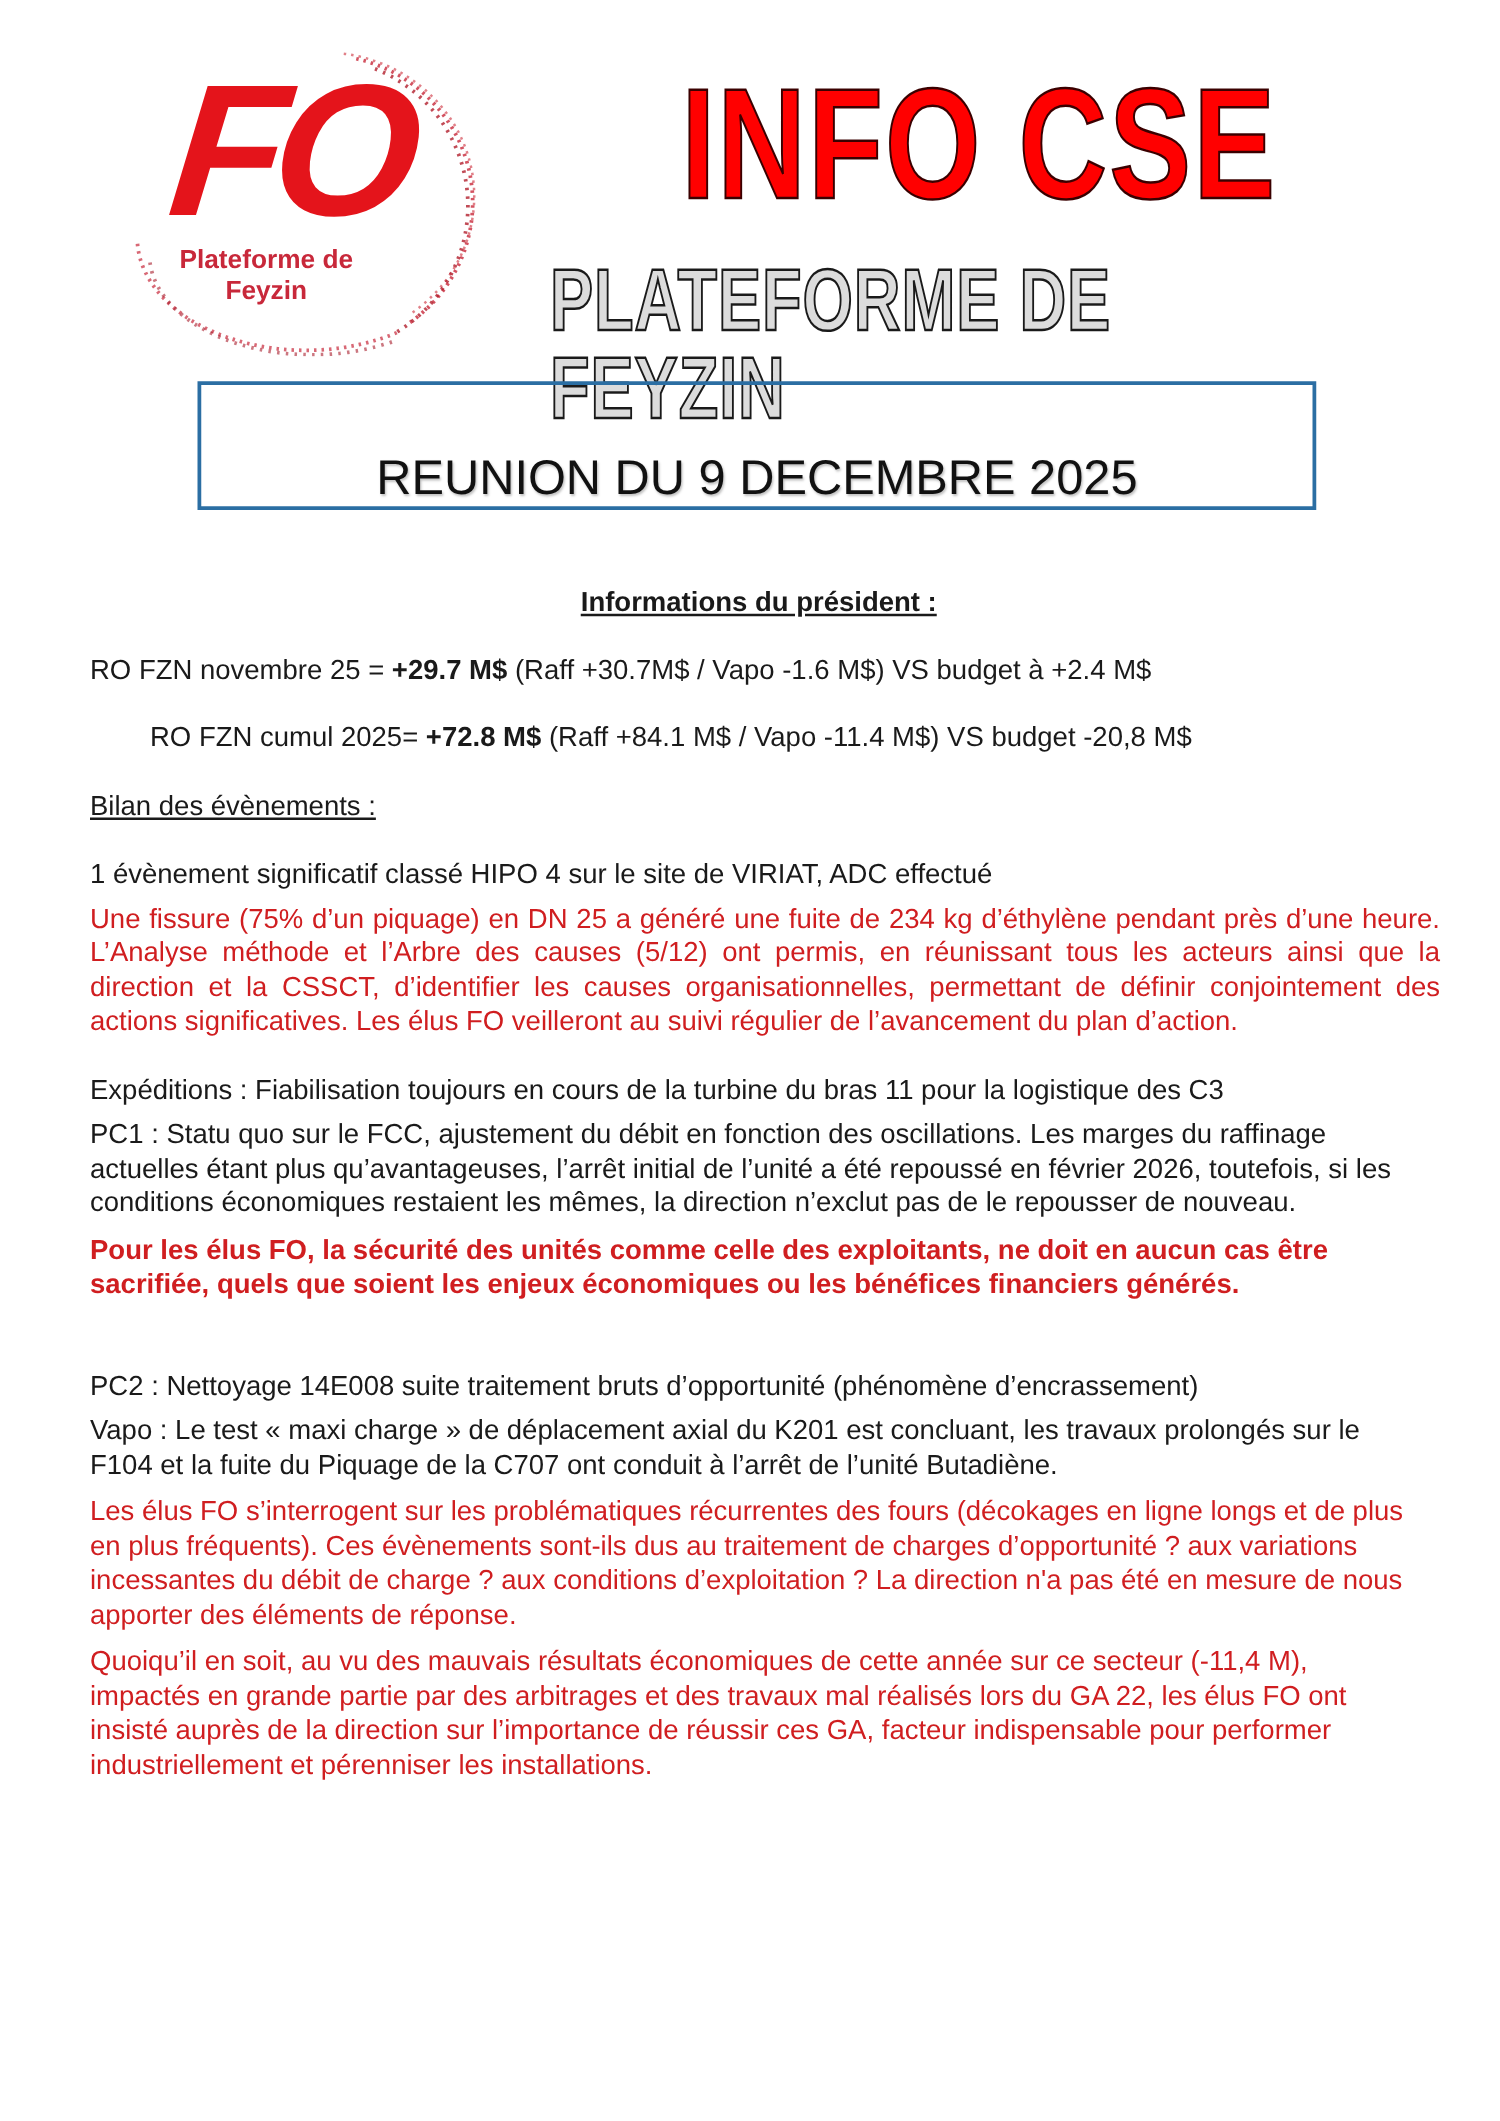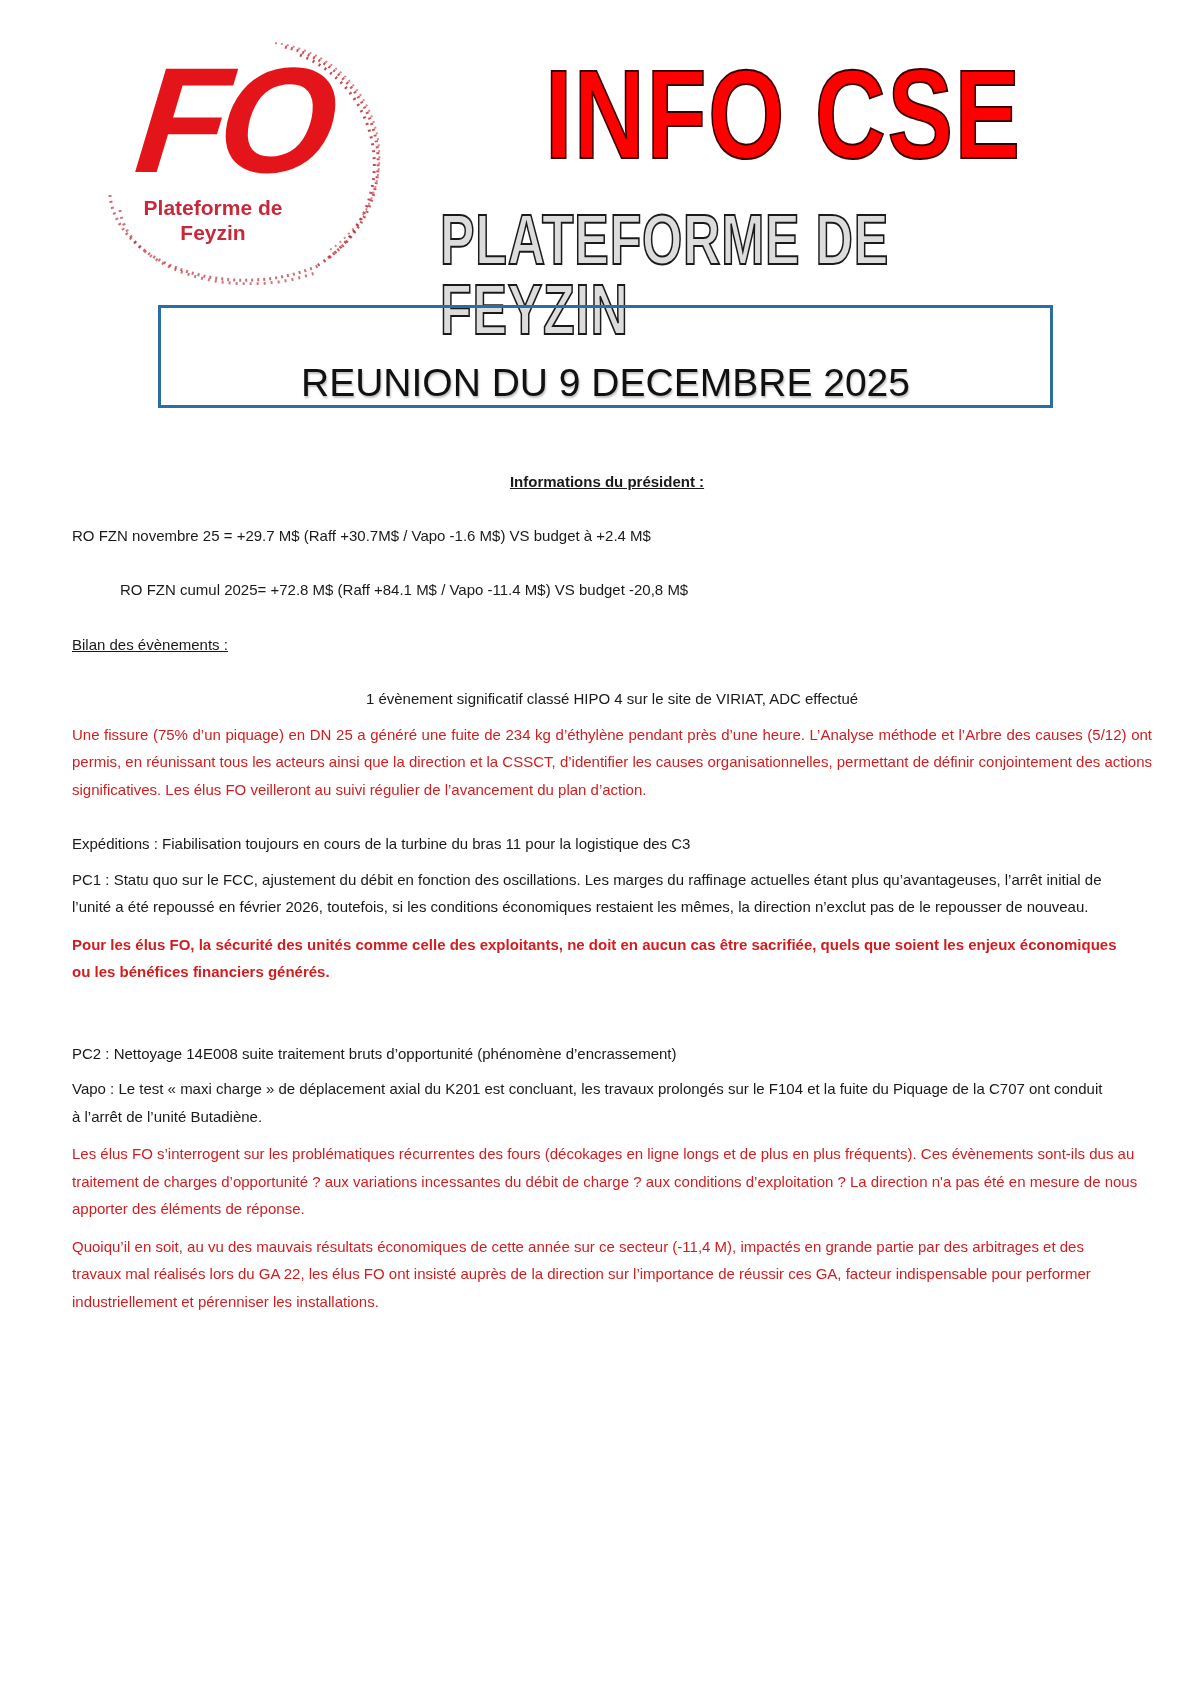--- a/index.html
+++ b/index.html
@@ -9,27 +9,27 @@
     .logo svg { position: absolute; left: 0; top: 0; }
     .logo-fo { position: absolute; left: 38px; top: 10px; font-family: "Liberation Sans", sans-serif; font-weight: bold; font-style: italic; font-size: 150px; color: #e4141b; letter-spacing: -10px; line-height: 1; transform: skewX(-6deg); }
     .logo-sub { position: absolute; left: 38px; top: 160px; width: 150px; text-align: center; font-weight: bold; font-size: 21px; color: #c8283a; line-height: 25px; }
 
     .title-main { position: absolute; left: 545px; top: 52px; font-family: "Liberation Sans", sans-serif; font-weight: bold; font-size: 126px; line-height: 1; color: #ff0000; -webkit-text-stroke: 2px #3a0000; transform: scaleX(0.78); transform-origin: left top; letter-spacing: 2px; }
     .title-sub { position: absolute; left: 440px; top: 205px; font-family: "Liberation Sans", sans-serif; font-weight: bold; font-size: 70px; line-height: 1; color: #dcdcdc; -webkit-text-stroke: 2px #1a1a1a; transform: scaleX(0.74); transform-origin: left top; letter-spacing: 1px; }
 
     .meeting-box { position: absolute; left: 158px; top: 305px; width: 895px; height: 103px; border: 3px solid #2b6ea3; box-sizing: border-box; display: flex; align-items: flex-end; justify-content: center; }
     .meeting-title { font-family: "Liberation Sans", sans-serif; font-size: 39px; color: #111; text-shadow: 1px 2px 2px rgba(0,0,0,0.25); letter-spacing: 0px; }
 
-    .content { position: absolute; left: 72px; top: 468px; width: 1080px; font-size: 15px; line-height: 27.5px; }
+    .content { position: absolute; left: 72px; top: 468px; width: 1080px; font-size: 22px; line-height: 27.5px; }
     .content p { margin: 0; }
     .section-title { text-align: center; font-weight: bold; text-decoration: underline; margin-left: 0; }
     .sub-heading { text-decoration: underline; }
     .red { color: #d01e20; }
     .just { text-align: justify; }
-    b { font-weight: normal; }
+    b { font-weight: bold; }
   </style>
 </head>
 <body>
 
 <div class="logo">
   <svg width="290" height="250" viewBox="0 0 290 250">
     <g fill="#c8283a">
       
     </g>
     <path d="M 175 8 A 120 115 0 0 1 230 215" fill="none" stroke="#d44a55" stroke-width="2" stroke-dasharray="2 4" opacity="0.7"></path>
@@ -58,21 +58,21 @@
   <p style="margin-top:26px;">
     <span>RO FZN novembre 25 = </span><b>+29.7 M$</b><span> (Raff +30.7M$ / Vapo -1.6 M$) VS budget à +2.4 M$</span>
   </p>
 
   <p style="margin-top:27px;margin-left:48px;">
     <span>RO FZN cumul 2025= </span><b>+72.8 M$</b><span> (Raff +84.1 M$ / Vapo -11.4 M$) VS budget -20,8 M$</span>
   </p>
 
   <p class="sub-heading" style="margin-top:27px;">Bilan des évènements :</p>
 
-  <p style="margin-top:27px;text-align:center;">1 évènement significatif classé HIPO 4 sur le site de VIRIAT, ADC effectué</p>
+  <p style="margin-top:27px;">1 évènement significatif classé HIPO 4 sur le site de VIRIAT, ADC effectué</p>
 
   <p class="red just" style="margin-top:8px;">Une fissure (75% d’un piquage) en DN 25 a généré une fuite de 234 kg d’éthylène pendant près d’une heure. L’Analyse méthode et l’Arbre des causes (5/12) ont permis, en réunissant tous les acteurs ainsi que la direction et la CSSCT, d’identifier les causes organisationnelles, permettant de définir conjointement des actions significatives. Les élus FO veilleront au suivi régulier de l’avancement du plan d’action.</p>
 
 
 
   <p style="margin-top:27px;">Expéditions : Fiabilisation toujours en cours de la turbine du bras 11 pour la logistique des C3</p>
 
   <p style="margin-top:8px; width:1060px;">PC1 : Statu quo sur le FCC, ajustement du débit en fonction des oscillations. Les marges du raffinage actuelles étant plus qu’avantageuses, l’arrêt initial de l’unité a été repoussé en février 2026, toutefois, si les conditions économiques restaient les mêmes, la direction n’exclut pas de le repousser de nouveau.</p>
 
   <p class="red" style="margin-top:10px; width:1060px;font-weight:bold;">Pour les élus FO, la sécurité des unités comme celle des exploitants, ne doit en aucun cas être sacrifiée, quels que soient les enjeux économiques ou les bénéfices financiers générés.</p>

